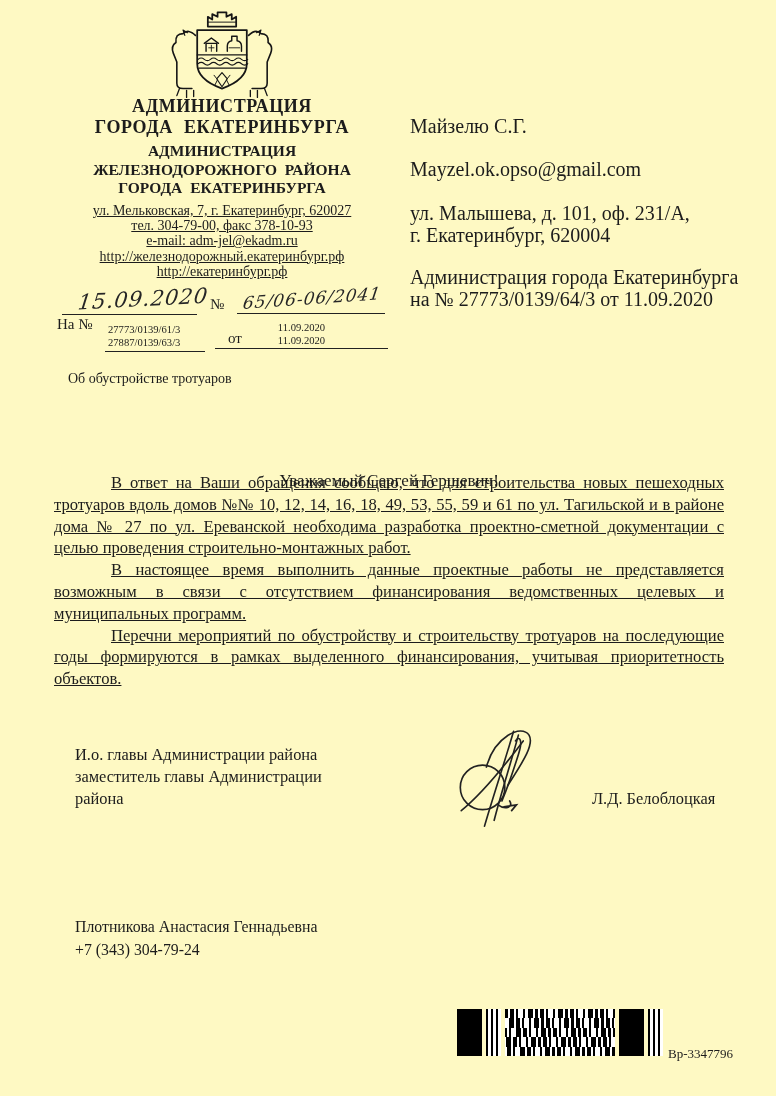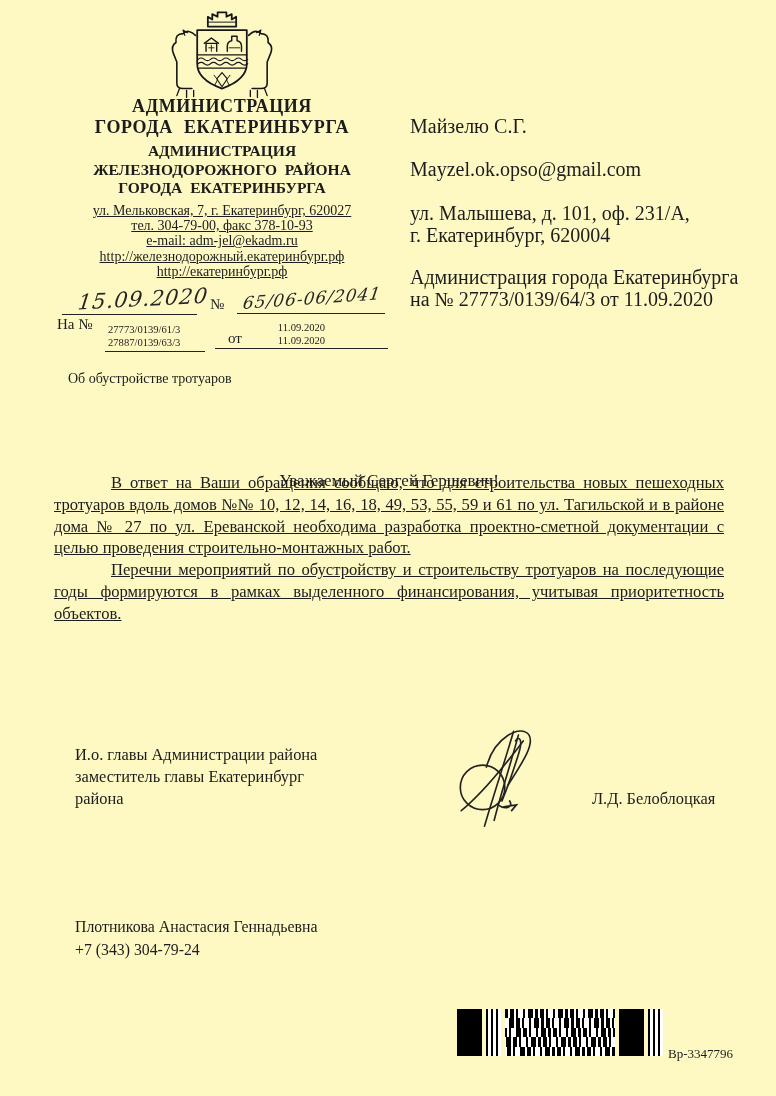--- a/index.html
+++ b/index.html
@@ -154,26 +154,27 @@
     <div>Администрация города Екатеринбурга</div>
     <div>на № 27773/0139/64/3 от 11.09.2020</div>
   </div>
 
   <div class="abs subject">Об обустройстве тротуаров</div>
 
   <div class="abs salutation">Уважаемый Сергей Гершевич!</div>
 
   <div class="abs body-text">
     <p>В ответ на Ваши обращения сообщаю, что для строительства новых пешеходных тротуаров вдоль домов №№ 10, 12, 14, 16, 18, 49, 53, 55, 59 и 61 по ул. Тагильской и в районе дома № 27 по ул. Ереванской необходима разработка проектно-сметной документации с целью проведения строительно-монтажных работ.</p>
+    <p>В настоящее время выполнить данные проектные работы не представляется возможным в связи с отсутствием финансирования ведомственных целевых и муниципальных программ.</p>
     <p>Перечни мероприятий по обустройству и строительству тротуаров на последующие годы формируются в рамках выделенного финансирования, учитывая приоритетность объектов.</p>
   </div>
 
   <div class="abs sig-position">
     <div>И.о. главы Администрации района</div>
-    <div>заместитель главы Екатеринбург</div>
+    <div>заместитель главы Администрации</div>
     <div>района</div>
   </div>
   <div class="abs sig-scribble">
     <svg viewBox="0 0 100 126" width="104" height="122" aria-hidden="true">
       <g fill="none" stroke="#222" stroke-width="1.7" stroke-linecap="round">
         <circle cx="32" cy="82" r="23"></circle>
         <path d="M36 61 C44 30 72 16 80 28 C86 38 72 58 58 80"></path>
         <path d="M64 24 C56 52 42 94 34 122"></path>
         <path d="M69 28 C62 54 50 92 44 116"></path>
         <path d="M66 34 C70 28 74 33 69 48 C64 64 57 84 52 96"></path>

